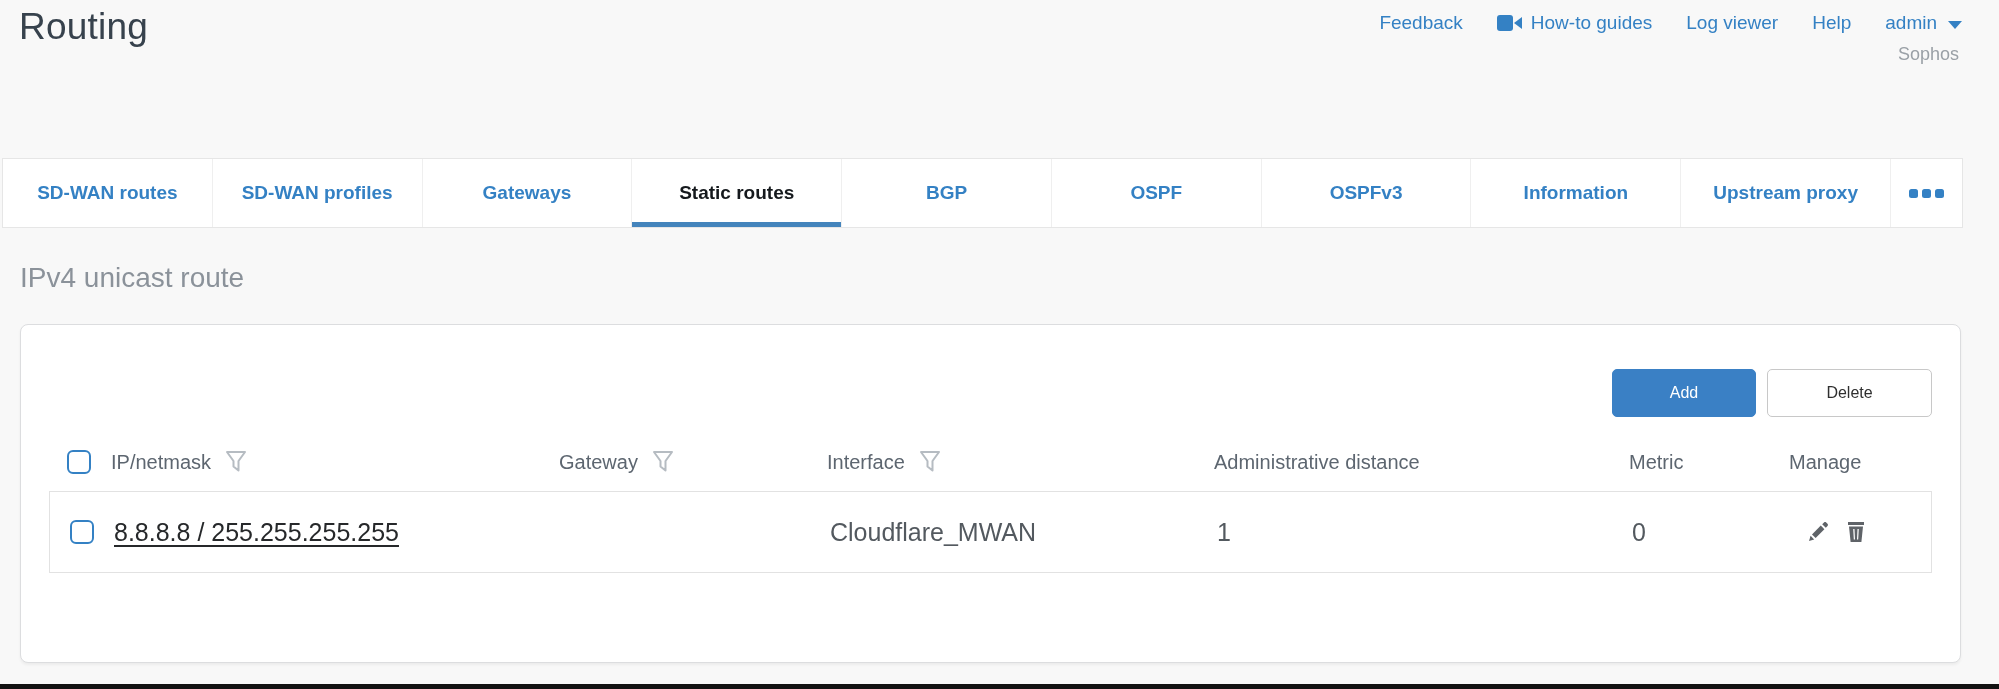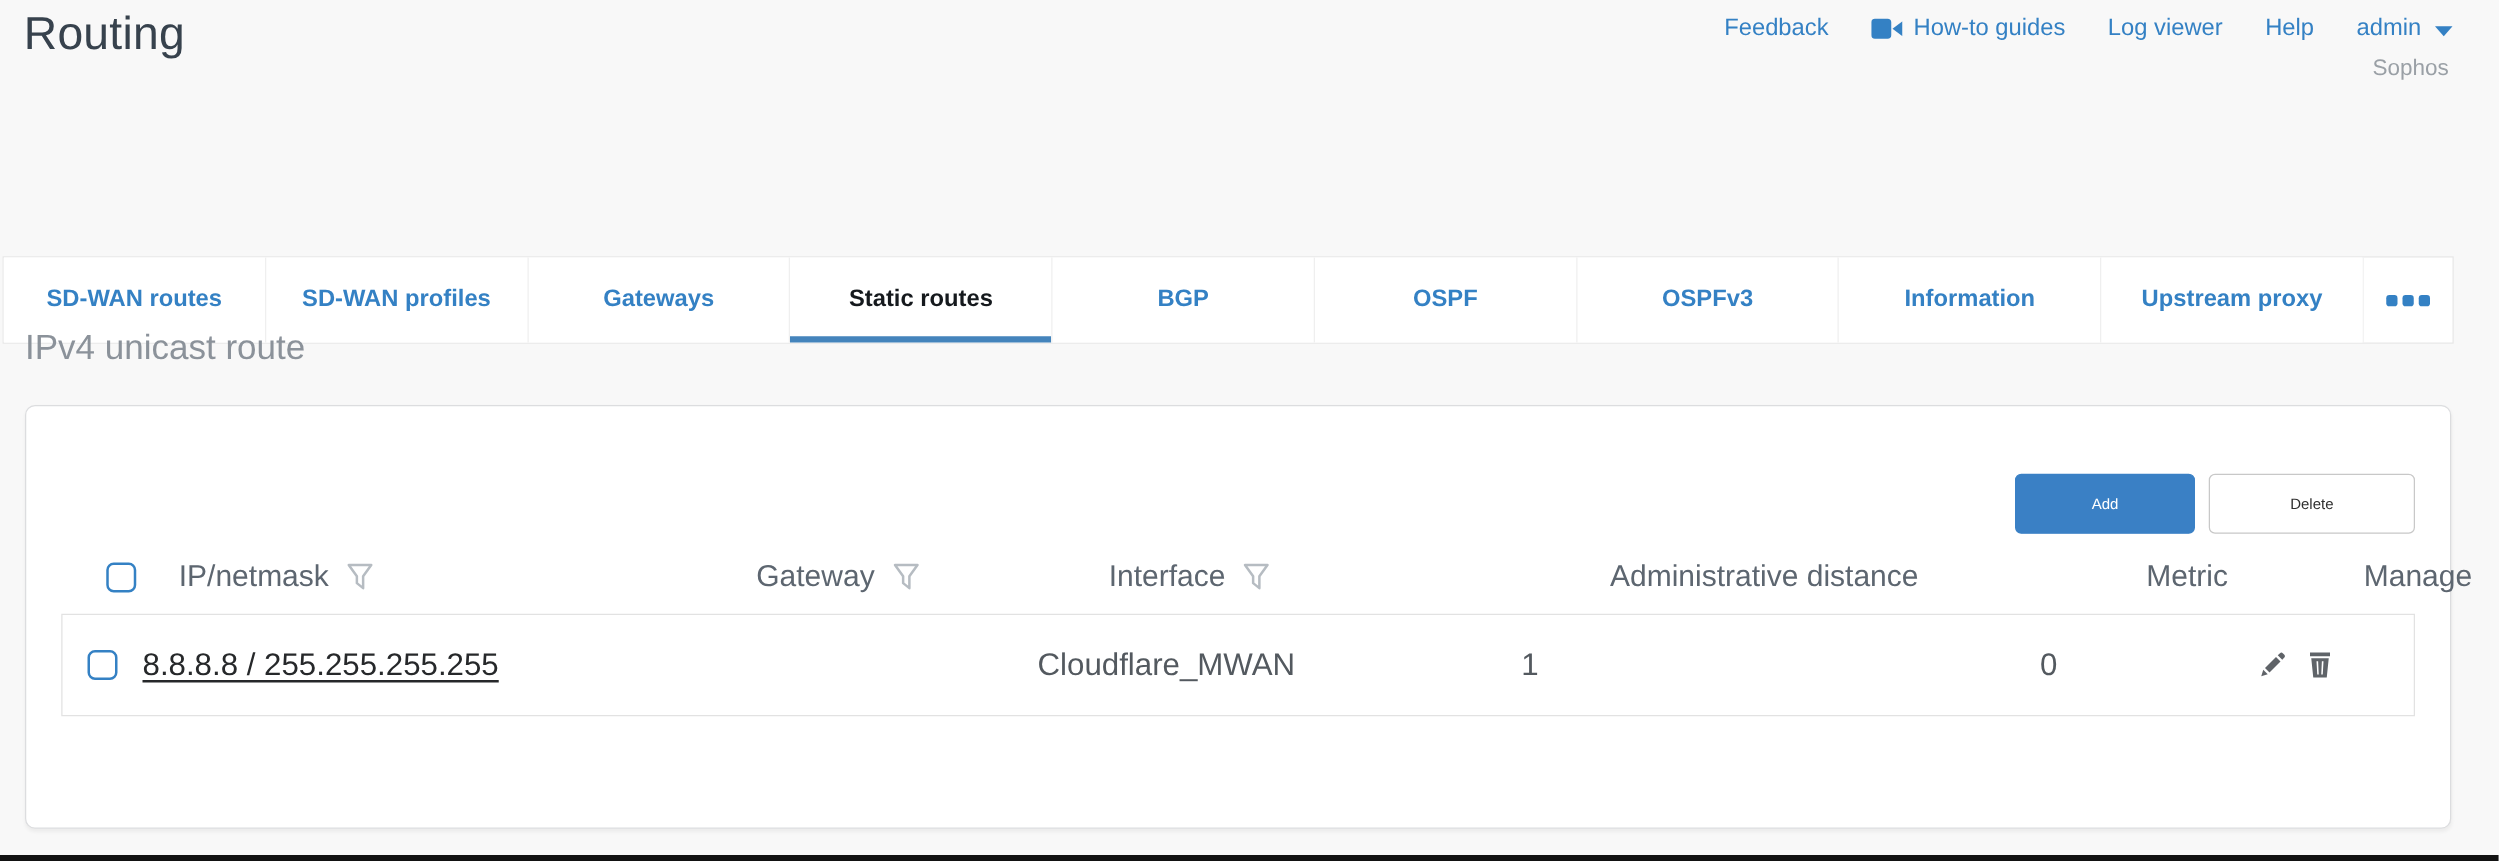--- a/index.html
+++ b/index.html
@@ -32,21 +32,21 @@
   .brand-label {
     position: absolute; top: 44px; right: 40px;
     font-size: 18px; color: #9aa0a6; font-weight: 400;
   }
 
   
   .tab-bar {
     position: absolute; top: 158px; left: 2px; width: 1961px; height: 70px;
     background: #fff;
     border: 1px solid #e6e6e6;
-    display: flex; align-items: stretch; margin-top: 47px;
+    display: flex; align-items: stretch;
   }
   .tab {
     flex: 1 1 0; position: relative;
     display: flex; align-items: center; justify-content: center;
     font-size: 19px; font-weight: 700; color: #3481c4;
     border-left: 1px solid #efefef;
     cursor: pointer; background: #fff;
   }
   .tab:first-child { border-left: none; }
   .tab.active { color: #15191d; }
@@ -65,33 +65,33 @@
 
   .panel {
     position: absolute; top: 324px; left: 20px; width: 1941px; height: 339px;
     background: #fff; border: 1px solid #dcdddf; border-radius: 8px;
     box-shadow: 0 2px 3px rgba(0,0,0,.05);
     padding: 0 28px;
   }
 
   
   .btn-row { position: absolute; top: 44px; right: 28px; display: flex; gap: 11px; }
-  .btn { height: 48px; border-radius: 5px; font-size: 12px; font-family: inherit;
-         display: flex; align-items: center; justify-content: center; cursor: pointer; margin-top: 10px; }
+  .btn { height: 48px; border-radius: 5px; font-size: 16px; font-family: inherit;
+         display: flex; align-items: center; justify-content: center; cursor: pointer; }
   .btn-primary { width: 144px; background: #3a80c5; color: #fff; border: 1px solid #3a80c5; }
   .btn-secondary { width: 165px; background: #fff; color: #2f2f2f; border: 1px solid #c8c8c8; }
 
   
   .grid-cols {
     display: grid;
     grid-template-columns: 64px 448px 268px 387px 415px 160px 143px;
     align-items: center;
   }
-  .thead { position: absolute; top: 114px; left: 44px; right: 28px; height: 46px;
-           font-size: 24px; color: #5d6670; gap: 14px; }
+  .thead { position: absolute; top: 114px; left: 26px; right: 28px; height: 46px;
+           font-size: 20px; color: #5d6670; }
   .th { display: flex; align-items: center; gap: 14px; }
   .trow {
     position: absolute; top: 166px; left: 28px; right: 28px; height: 82px;
     border: 1px solid #e2e2e2; background: #fff;
     font-size: 25px; color: #53595f;
   }
   .cb-cell { display: flex; justify-content: center; }
   .checkbox {
     width: 24px; height: 24px; border: 2.5px solid #3481c4; border-radius: 6px;
     background: #fff; cursor: pointer;

